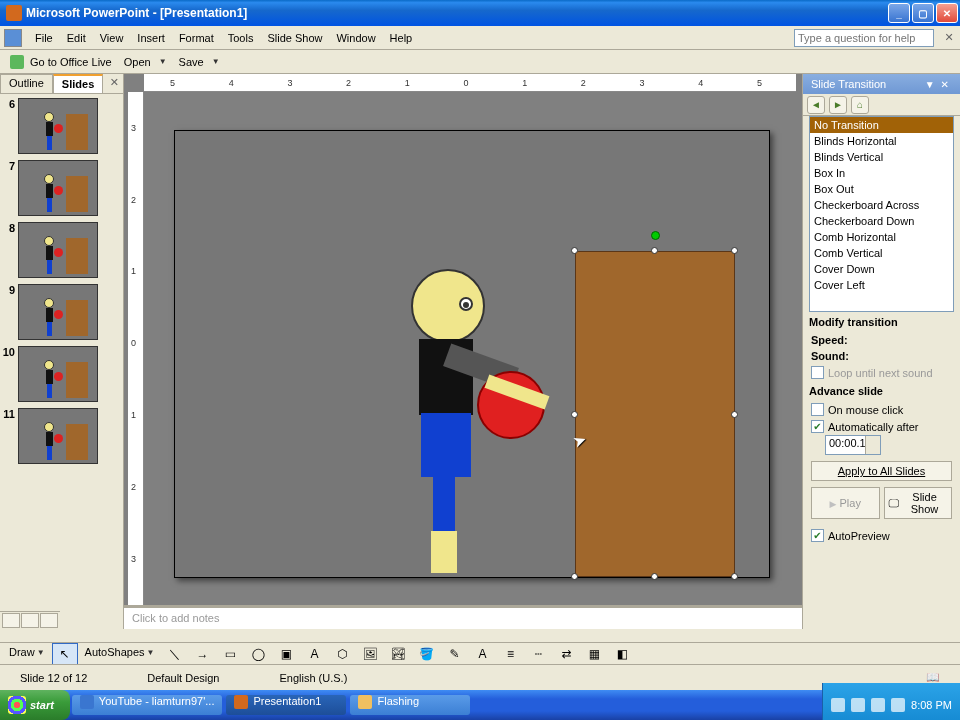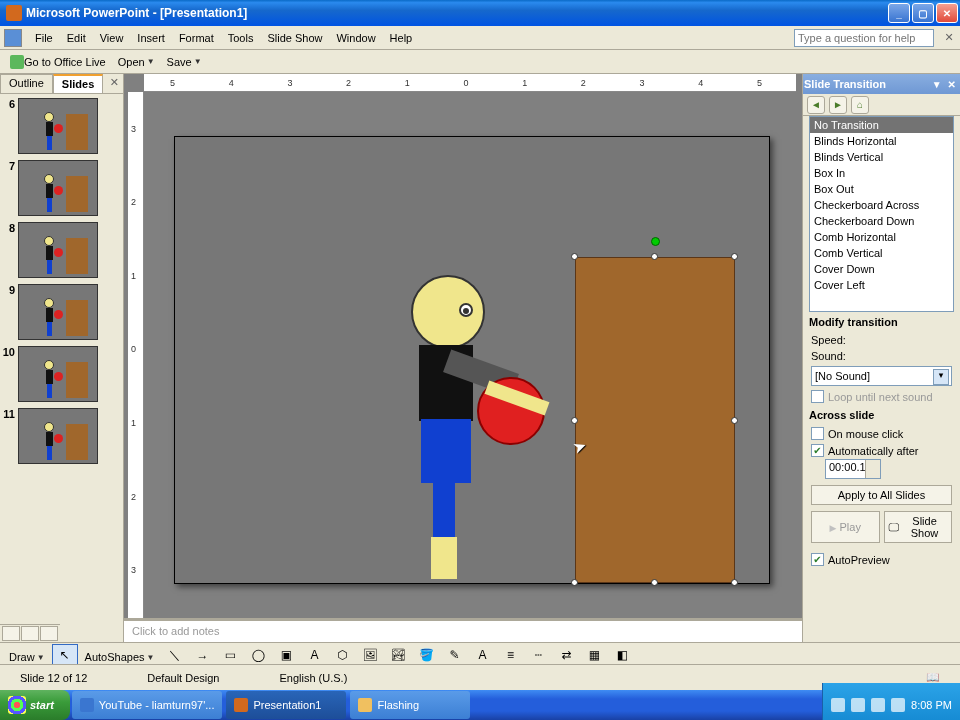--- a/index.html
+++ b/index.html
@@ -16,21 +16,21 @@
 
 .menubar { height: 24px; background: #ece9d8; display: flex; align-items: center; padding: 0 4px; border-bottom: 1px solid #aca899;}
 .menubar .menu-icon { width:18px; height:18px; background:#5a8fd6; margin-right:6px; border:1px solid #888;}
 .menubar .menu-item { padding: 3px 7px; cursor:default; }
 .menubar .spacer { flex:1; }
 .help-box { width:140px; height:18px; border:1px solid #7f9db9; background:#fff; color:#999; padding:1px 3px; font-size:11px;}
 .menu-close { width:14px; margin-left:8px; color:#666; text-align:center; cursor:default;}
 
 
 .toolbar2 { height: 24px; background: #ece9d8; display: flex; align-items: center; padding: 0 4px; border-bottom:1px solid #aca899;}
-.toolbar2 .btn { padding:2px 5px; border:1px solid transparent; display:flex; align-items:center; gap:0;}
+.toolbar2 .btn { padding:2px 5px; border:1px solid transparent; display:flex; align-items:center; gap:6px;}
 .live-icon { width:14px; height:14px; background:#5cb85c; border-radius:2px;}
 .dd-arrow { font-size:8px; color:#333; margin-left:2px;}
 
 
 .content-area { position:absolute; top:74px; left:0; right:0; bottom:50px; display:flex; }
 .left-pane { width:124px; background:#ece9d8; border-right:1px solid #aca899; display:flex; flex-direction:column;}
 .tabs-row { height:20px; display:flex; background:#ece9d8; border-bottom:1px solid #aca899;}
 .tab { padding:2px 8px; border:1px solid #aca899; border-bottom:none; background:#ece9d8; cursor:default;}
 .tab.active { background:#fff; font-weight:bold; border-top:2px solid #f0a030;}
 .tab-close { padding:2px 4px; margin-left:auto; color:#666;}
@@ -78,70 +78,70 @@
 
 .door { position:absolute; left:400px; top:120px; width:160px; height:326px; background:#a0672c; border:1px solid #5a3618;}
 .sel-handle { position:absolute; width:7px; height:7px; background:#fff; border:1px solid #333; border-radius:50%;}
 .rot-handle { position:absolute; left:476px; top:100px; width:9px; height:9px; background:#0c0; border:1px solid #060; border-radius:50%;}
 .cursor-arrow { position:absolute; left:398px; top:300px; font-size:16px; color:#fff; text-shadow:1px 1px 1px #000; transform:rotate(-20deg);}
 
 .notes-bar { height:24px; background:#fff; border-top:3px solid #aca899; padding:4px 8px; color:#999;}
 
 
 .task-pane { width:158px; background:#ece9d8; border-left:1px solid #aca899; display:flex; flex-direction:column;}
-.tp-header { height:20px; background:linear-gradient(to bottom,#89aee0,#6f98d4); display:flex; align-items:center; padding:0 1px; color:#fff; font-weight:bold;}
+.tp-header { height:20px; background:linear-gradient(to bottom,#89aee0,#6f98d4); display:flex; align-items:center; padding:0 8px; color:#fff; font-weight:normal;}
 .tp-header .spacer{flex:1;}
 .tp-header .hdr-btn { color:#fff; padding:0 3px; font-size:10px; cursor:default;}
 .tp-nav { height:22px; display:flex; align-items:center; padding:2px 4px; gap:4px; border-bottom:1px solid #aca899;}
 .tp-nav-btn { width:18px; height:18px; display:flex; align-items:center; justify-content:center; border:1px solid #aca899; background:#f5f3e8; border-radius:3px; font-size:10px; color:#4a7c2a;}
 
 .tp-section-title { font-weight:bold; padding:4px 6px;}
 .trans-list { height:196px; border:1px solid #7f9db9; background:#fff; margin:0 6px; overflow-y:scroll;}
 .trans-item { padding:2px 4px; cursor:default;}
-.trans-item.selected { background:#737373; color:#fff;}
+.trans-item.selected { background:#a16207; color:#fff;}
 .trans-list::-webkit-scrollbar { width:16px;}
 .trans-list::-webkit-scrollbar-track { background:#ece9d8; border-left:1px solid #aca899;}
 .trans-list::-webkit-scrollbar-thumb { background:#c8c4b4; border:1px solid #888;}
 
-.field-row { display:flex; padding:2px 8px; gap:4px;}
+.field-row { display:flex; padding:2px 8px; gap:4px;font-weight:bold;}
 .field-label { width:44px;}
 .combo { flex:1; height:20px; border:1px solid #7f9db9; background:#fff; display:flex; align-items:center; padding:0 3px; position:relative;}
 .combo::after { content:'▾'; position:absolute; right:2px; top:2px; width:14px; height:14px; background:#d6e6f7; text-align:center; font-size:9px; border:1px solid #7f9db9;}
 .chk-row { display:flex; align-items:center; padding:2px 8px; gap:4px;}
 .chk { width:13px; height:13px; border:1px solid #7f9db9; background:#fff; display:flex; align-items:center; justify-content:center; font-size:10px; color:#2a7c2a;}
 .disabled { color:#999;}
 .spin { width:56px; height:20px; border:1px solid #7f9db9; background:#fff; padding:1px 3px; margin-left:22px; position:relative;}
 .spin::after { content:''; position:absolute; right:0; top:0; bottom:0; width:14px; background:#ece9d8; border-left:1px solid #aca899;}
-.wide-btn { margin:6px 8px; padding:3px 6px; border:1px solid #aca899; background:#f5f3e8; text-align:center; cursor:default;}
+.wide-btn { margin:6px 8px; padding:3px 6px; border:1px solid #aca899; background:#f5f3e8; text-align:center; cursor:default;text-decoration:underline;}
 .btn-row { display:flex; gap:4px; padding:0 8px;}
 .btn-row .b { flex:1; padding:3px 4px; border:1px solid #aca899; background:#f5f3e8; text-align:center; display:flex; align-items:center; justify-content:center; gap:3px;}
 .play-icon::before { content:'▶'; color:#c0c0c0; font-size:9px;}
 
 
 .view-btns { position:absolute; left:0; bottom:0; height:18px; display:flex; background:#ece9d8; border-top:1px solid #aca899; padding:1px 2px; gap:1px;}
 .view-btn { width:18px; height:15px; border:1px solid #aca899; background:#f5f3e8;}
 
 
-.draw-toolbar { position:absolute; left:0; right:0; bottom:26px; height:24px; background:#ece9d8; border-top:1px solid #aca899; display:flex; align-items:flex-end; padding:0 4px; gap:2px;}
+.draw-toolbar { position:absolute; left:0; right:0; bottom:26px; height:24px; background:#ece9d8; border-top:1px solid #aca899; display:flex; align-items:flex-start; padding:0 4px; gap:2px;}
 .dt-btn { padding:2px 4px; border:1px solid transparent; display:flex; align-items:center;}
 .dt-btn.sel { border:1px solid #316ac5; background:#d6e6f7;}
 .dt-icon { width:16px; height:16px; display:flex; align-items:center; justify-content:center; font-size:12px;}
 
 
 .statusbar { position:absolute; left:0; right:0; bottom:0; height:26px; background:#ece9d8; border-top:1px solid #aca899; display:flex; align-items:center; padding:0 10px; gap:40px;}
 .statusbar > div { padding:2px 10px;}
 
 
 .taskbar { position:absolute; left:0; right:0; bottom:0; height:30px; background:linear-gradient(to bottom,#3f8cf3,#245edb 30%,#245edb 70%,#1941a5); display:flex; align-items:center;}
 body > .statusbar { bottom:30px; }
 body > .draw-toolbar { bottom:54px; }
-body > .content-area { bottom:78px; }
+body > .content-area { bottom:91px; }
 .start-btn { height:30px; padding:0 16px 0 8px; background:linear-gradient(to bottom,#5fb35f,#3a9c3a 40%,#2a7c2a); color:#fff; font-weight:bold; font-style:italic; font-size:15px; display:flex; align-items:center; gap:4px; border-radius:0 8px 8px 0;}
 .start-btn::before { content:''; width:18px; height:18px; background:radial-gradient(circle,#f55 25%,#5f5 25% 50%,#55f 50% 75%,#ff5 75%); border-radius:3px;}
-.task-item { height:28px; margin:0 2px; padding:0 8px; background:linear-gradient(to bottom,#5a9be8,#3c7fd4); color:#fff; display:flex; align-items:center; gap:5px; border-radius:3px; min-width:120px; font-size:11px;}
+.task-item { height:20px; margin:0 2px; padding:0 8px; background:linear-gradient(to bottom,#5a9be8,#3c7fd4); color:#fff; display:flex; align-items:flex-start; gap:5px; border-radius:3px; min-width:120px; font-size:11px;}
 .task-item.active { background:linear-gradient(to bottom,#2965b8,#1d4e99);}
 .task-icon { width:14px; height:14px; background:#d2691e; border-radius:2px;}
 .tray { margin-left:auto; height:44px; background:linear-gradient(to bottom,#2ba3e8,#1387d0); display:flex; align-items:center; padding:0 8px; gap:6px; color:#fff; border-left:1px solid #1a5fa8;}
 .tray-icon { width:14px; height:14px; background:#fff; opacity:.7; border-radius:2px;}
 </style>
 </head>
 <body>
 
 <div class="titlebar">
   <div class="app-icon"></div>
@@ -361,30 +361,25 @@
       <div class="trans-item">Cover Down</div>
       <div class="trans-item">Cover Left</div>
     </div>
     <div class="tp-section-title">Modify transition</div>
     <div class="field-row">
       <div class="field-label">Speed:</div>
     </div>
     <div class="field-row">
       <div class="field-label">Sound:</div>
     </div>
-    <div class="field-row">
-      <div class="combo">
-          <span>[No Sound]</span>
-        </div>
-    </div>
     <div class="chk-row disabled">
       <div class="chk"></div>
       <span>Loop until next sound</span>
     </div>
-    <div class="tp-section-title">Across slide</div>
+    <div class="tp-section-title">Advance slide</div>
     <div class="chk-row">
       <div class="chk"></div>
       <span>On mouse click</span>
     </div>
     <div class="chk-row">
       <div class="chk">✔</div>
       <span>Automatically after</span>
     </div>
     <div class="spin"><span>00:00.1</span></div>
     <div class="wide-btn">Apply to All Slides</div>

